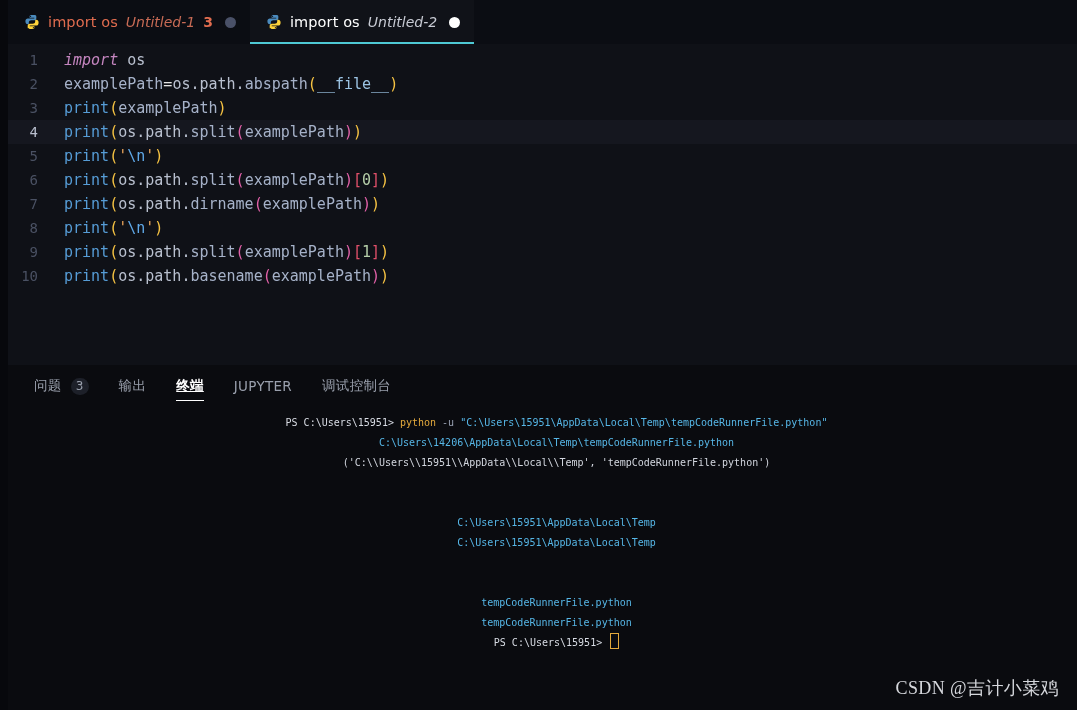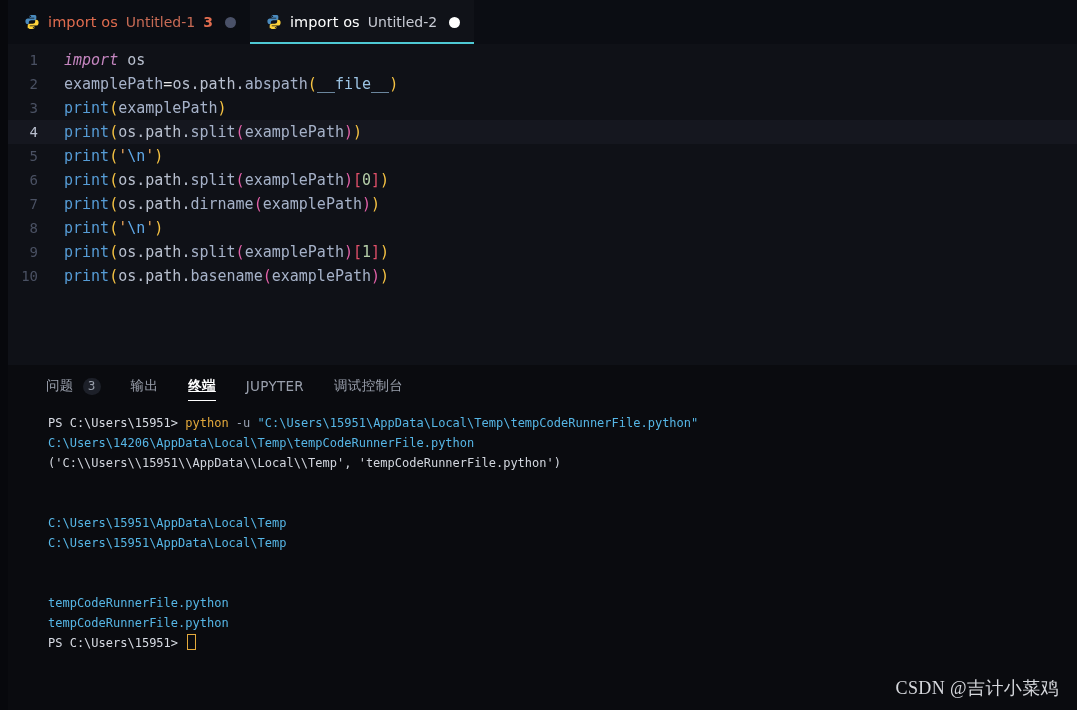--- a/index.html
+++ b/index.html
@@ -68,20 +68,21 @@
   .py-icon { width: 16px; height: 16px; display: block; flex: 0 0 auto; }
   .tab-title {
     font-family: "DejaVu Sans", sans-serif;
     font-size: 14.5px;
     letter-spacing: .1px;
   }
   .tab-title .kw { font-weight: 400; }
   .tab-file {
     font-size: 14px;
     font-family: "DejaVu Sans", sans-serif;
+    font-style: italic;
   }
   .tab-badge {
     font-size: 14px;
     font-weight: 700;
     font-family: "DejaVu Sans", sans-serif;
   }
   .tab.inactive .tab-title { color: #e06c4f; }
   .tab.inactive .tab-file  { color: #c86b55; }
   .tab.inactive .tab-badge { color: #e06c4f; }
   .tab.active .tab-title   { color: #ffffff; }
@@ -150,21 +151,21 @@
   .t-num    { color: #b5cea8; }
   .t-dot    { color: #b9c0cf; }
 
   
   .panel {
     position: relative;
     flex: 1 1 auto;
     background: #0a0b0f;
     display: flex;
     flex-direction: column;
-    padding-left: 24px;
+    padding-left: 12px;
     box-sizing: border-box;
     min-height: 0;
   }
   .panel-tabs {
     height: 42px;
     display: flex;
     align-items: center;
     gap: 0;
     padding-left: 22px;
     flex: 0 0 auto;
@@ -206,25 +207,26 @@
     text-align: center;
     padding: 0 5px;
     box-sizing: border-box;
   }
 
   
   .terminal {
     flex: 1 1 auto;
     padding: 6px 0 0 24px;
     font-family: "DejaVu Sans Mono", monospace;
-    font-size: 12px;
+    font-size: 10px;
     line-height: 20px;
     color: #cfd3dc;
     overflow: hidden;
     min-height: 0;
+    text-align: center;
   }
   .tline {
     height: 20px;
     line-height: 20px;
     white-space: pre;
     font-family: "DejaVu Sans Mono", monospace;
   }
   .tline.blank { color: transparent; }
   .x-prompt { color: #d8dce4; }
   .x-cmd    { color: #e3a93c; }

